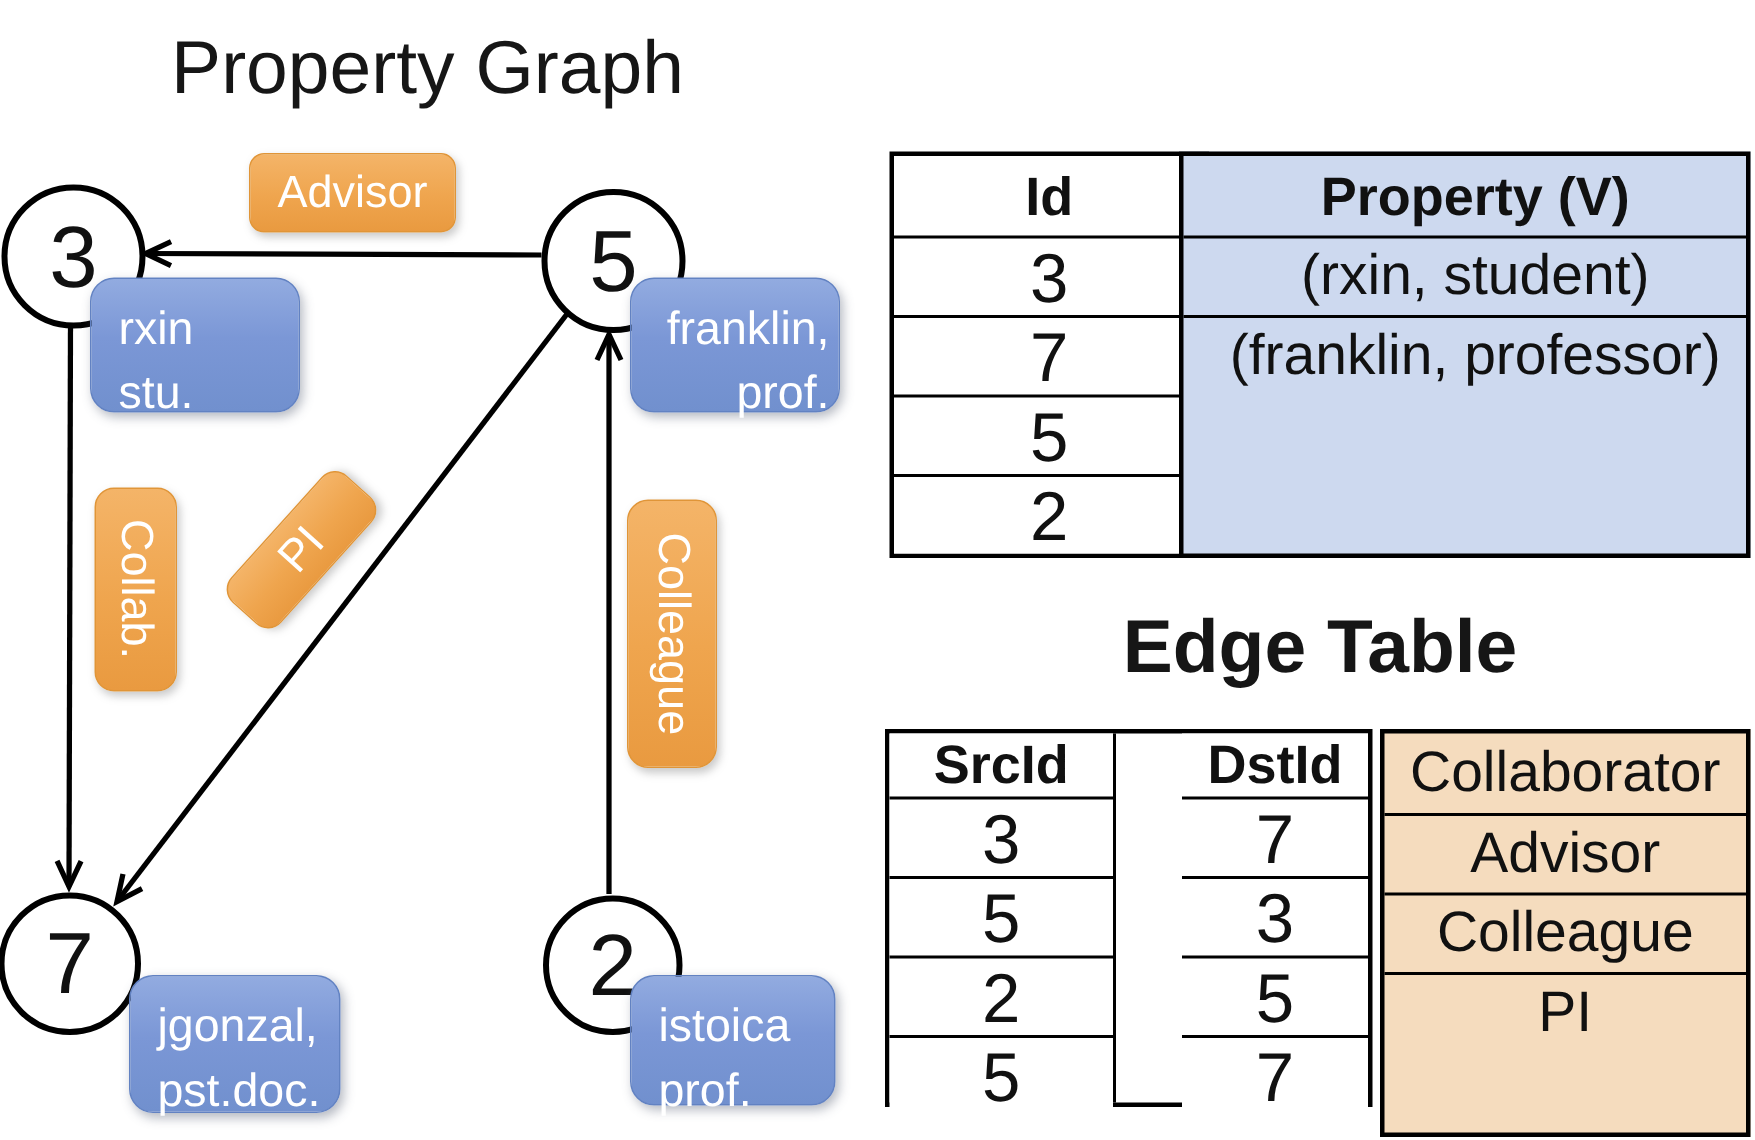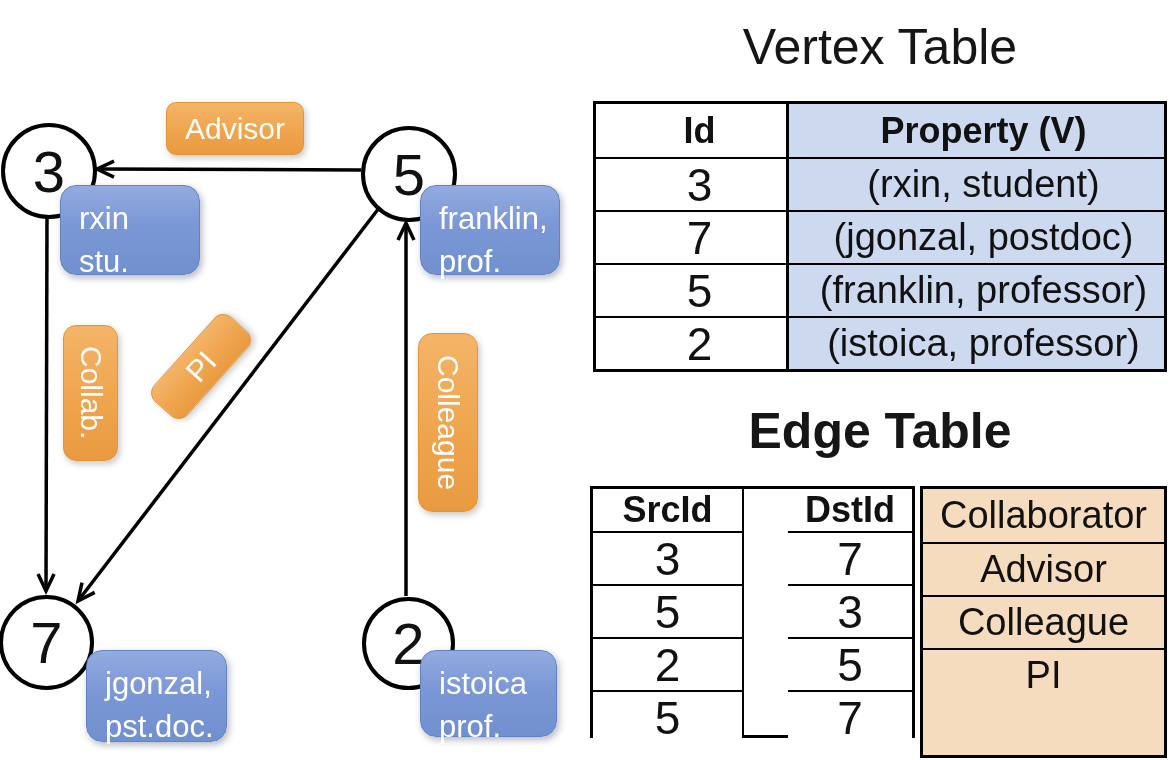--- a/index.html
+++ b/index.html
@@ -28,21 +28,21 @@
   #node-2{left:362px;top:597px;width:85px;height:85px;}
 
   .vbox{
     position:absolute;border-radius:16px;color:#fff;
     background:linear-gradient(180deg,#92abe0 0%,#7b97d6 45%,#7190ce 100%);
     border:1px solid #6282c2;
     box-shadow:2px 3px 7px rgba(90,100,120,.45);
     font-size:31px;line-height:43px;padding:11px 6px 0 18px;box-sizing:border-box;
   }
   #vbox-rxin{left:60px;top:185px;width:140px;height:90px;}
-  #vbox-franklin{left:420px;top:185px;width:140px;height:90px;}
+  #vbox-franklin{left:420px;top:185px;width:140px;height:90px;text-align:right;}
   #vbox-jgonzal{left:62px;top:650px;width:141px;height:92px;margin-left:24px;}
   #vbox-istoica{left:420px;top:650px;width:137px;height:87px;}
 
   .ebox{
     position:absolute;color:#fff;
     background:linear-gradient(180deg,#f4b468 0%,#efa54e 55%,#e99a40 100%);
     border:1px solid #e09538;
     box-shadow:2px 3px 6px rgba(120,120,120,.4);
     display:flex;align-items:center;justify-content:center;
     font-size:30px;box-sizing:border-box;
@@ -80,21 +80,21 @@
   #et-prop .r{height:53px;}
   #et-src .cellcol{height:100%;}
   #col-src{width:149px;}
   #col-dst{width:170px;border-left:2.5px solid #000;padding-left:44px;}
 </style>
 </head>
 <body>
 
 <div id="canvas">
 
-  <div class="title" id="vertex-title">Vertex Table</div>
+  <div class="title" id="graph-title">Property Graph</div>
   <div class="title" id="edge-title">Edge Table</div>
 
   <svg id="edge-svg" viewBox="0 0 1170 760" xmlns="http://www.w3.org/2000/svg">
     <defs>
       <marker id="arrow" markerUnits="userSpaceOnUse" markerWidth="42" markerHeight="42" refX="19" refY="10" orient="auto">
         <path d="M2,2 L19,10 L2,18" fill="none" stroke="#000" stroke-width="3.5"></path>
       </marker>
     </defs>
     <line x1="361" y1="170" x2="97" y2="169" stroke="#000" stroke-width="3.5" marker-end="url(#arrow)"></line>
     <line x1="47" y1="214" x2="46" y2="591" stroke="#000" stroke-width="3.5" marker-end="url(#arrow)"></line>
@@ -149,23 +149,21 @@
     <div class="trow hdr">Id</div>
     <div class="trow">3</div>
     <div class="trow">7</div>
     <div class="trow">5</div>
     <div class="trow">2</div>
   </div>
 
   <div class="tblock" id="vt-prop">
     <div class="trow hdr">Property (V)</div>
     <div class="trow ptext">(rxin, student)</div>
-    <div class="trow ptext">(jgonzal, postdoc)</div>
     <div class="trow ptext">(franklin, professor)</div>
-    <div class="trow ptext">(istoica, professor)</div>
   </div>
 
   <div class="tblock two-col" id="et-src">
     <div class="cellcol" id="col-src">
       <div class="trow hdr">SrcId</div>
       <div class="trow r">3</div>
       <div class="trow r">5</div>
       <div class="trow r">2</div>
       <div class="trow r">5</div>
     </div>

